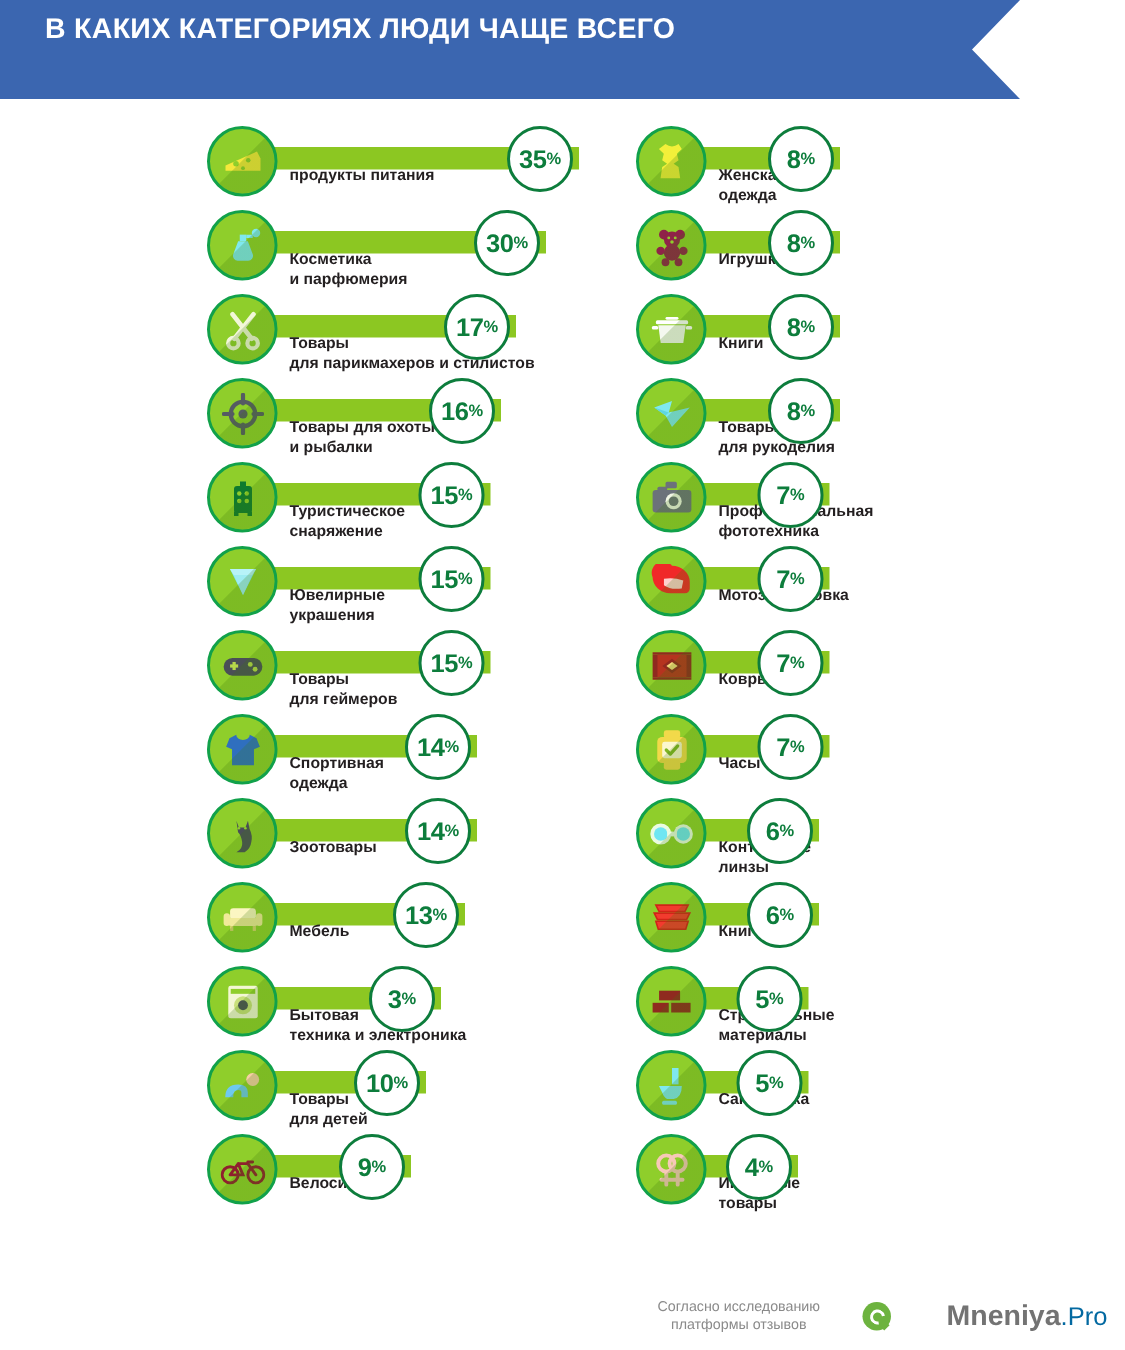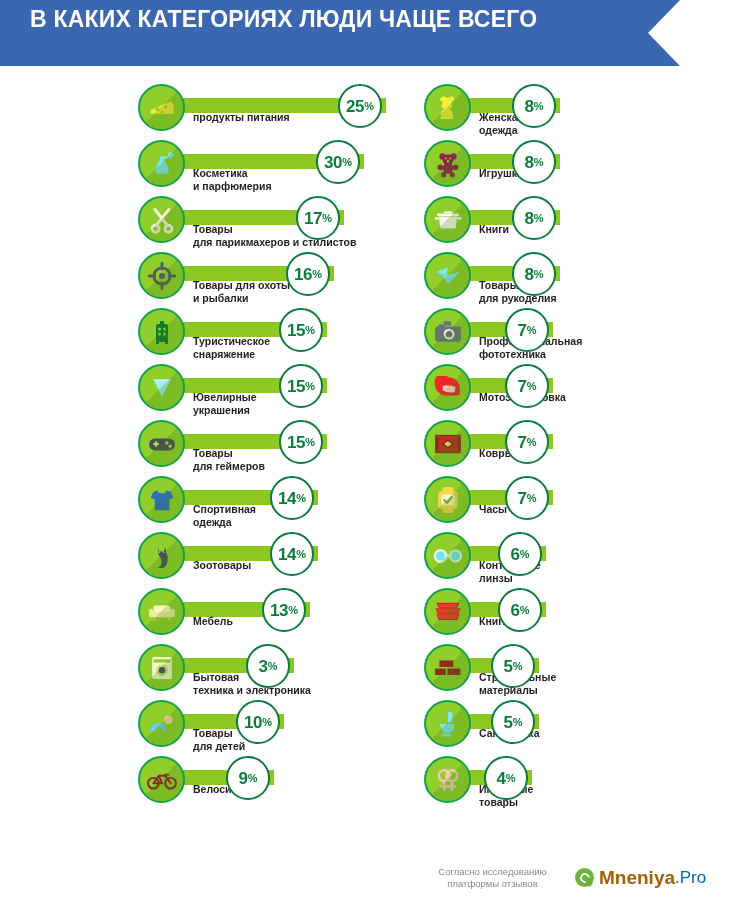--- a/index.html
+++ b/index.html
@@ -11,21 +11,21 @@
 
   
   .ribbon{
     position:absolute;left:0;top:0;width:680px;height:66px;
     background:#3b66b0;
     -webkit-clip-path:polygon(0 0,680px 0,648px 33px,680px 66px,0 66px);
     clip-path:polygon(0 0,680px 0,648px 33px,680px 66px,0 66px);
   }
   .ribbon-text{
     position:absolute;left:30px;top:7px;width:610px;
-    color:#ffffff;font-weight:bold;font-size:23px;line-height:25px;
+    color:#ffffff;font-weight:bold;font-size:19px;line-height:25px;
     letter-spacing:.2px;text-transform:uppercase;
   }
   .ribbon-text div{white-space:nowrap;}
 
   
   .col{position:absolute;top:84px;}
   .col-left{left:138px;width:260px;}
   .col-right{left:424px;width:250px;}
 
   .row{position:relative;height:56px;}
@@ -78,21 +78,21 @@
   }
   .logo-mark::after{
     content:"";position:absolute;left:4.5px;top:4.5px;width:10px;height:10px;
     border-radius:50%;border:2px solid #ffffff;border-right-color:transparent;
     transform:rotate(35deg);box-sizing:border-box;
   }
   .logo-mark::before{
     content:"";position:absolute;left:12px;top:12.5px;width:5px;height:5px;
     background:#6db33f;transform:rotate(45deg);
   }
-  .logo-name{color:#a16207;font-size:19px;font-weight:bold;line-height:19px;}
+  .logo-name{color:#737373;font-size:19px;font-weight:bold;line-height:19px;margin-left:32px;}
   .logo-tld{color:#0369a1;font-size:17px;line-height:19px;}
 </style>
 </head>
 <body>
 
 <div class="ribbon"></div>
 <div class="ribbon-text">
   <div>В КАКИХ КАТЕГОРИЯХ ЛЮДИ ЧАЩЕ ВСЕГО</div>
 </div>
 
@@ -102,21 +102,21 @@
       <div class="medal">
         <svg width="28" height="28" viewBox="0 0 24 24">
           <path d="M2 14 L20 6 L22 10 L22 17 L2 17 Z" fill="#f5e83c"></path>
           <circle cx="8" cy="13" r="1.6" fill="#8fce2b"></circle>
           <circle cx="15" cy="11" r="1.3" fill="#8fce2b"></circle>
           <circle cx="12" cy="15.5" r="1.1" fill="#8fce2b"></circle>
         </svg>
         <span class="shadow"></span>
       </div>
       <div class="pct" style="left: 200px;">
-        <span class="num">25</span>
+        <span class="num">35</span>
         <span class="sym">%</span>
       </div>
       <div class="label">продукты питания</div>
     </div>
     <div class="row">
       <div class="bar" style="width: 190px;"></div>
       <div class="medal">
         <svg width="26" height="28" viewBox="0 0 24 24">
           <path d="M9 9 h6 l3 8 a3 3 0 0 1 -3 4 h-6 a3 3 0 0 1 -3 -4 Z" fill="#7fe8ef"></path>
           <rect x="10" y="5" width="4" height="4" fill="#7fe8ef"></rect>

